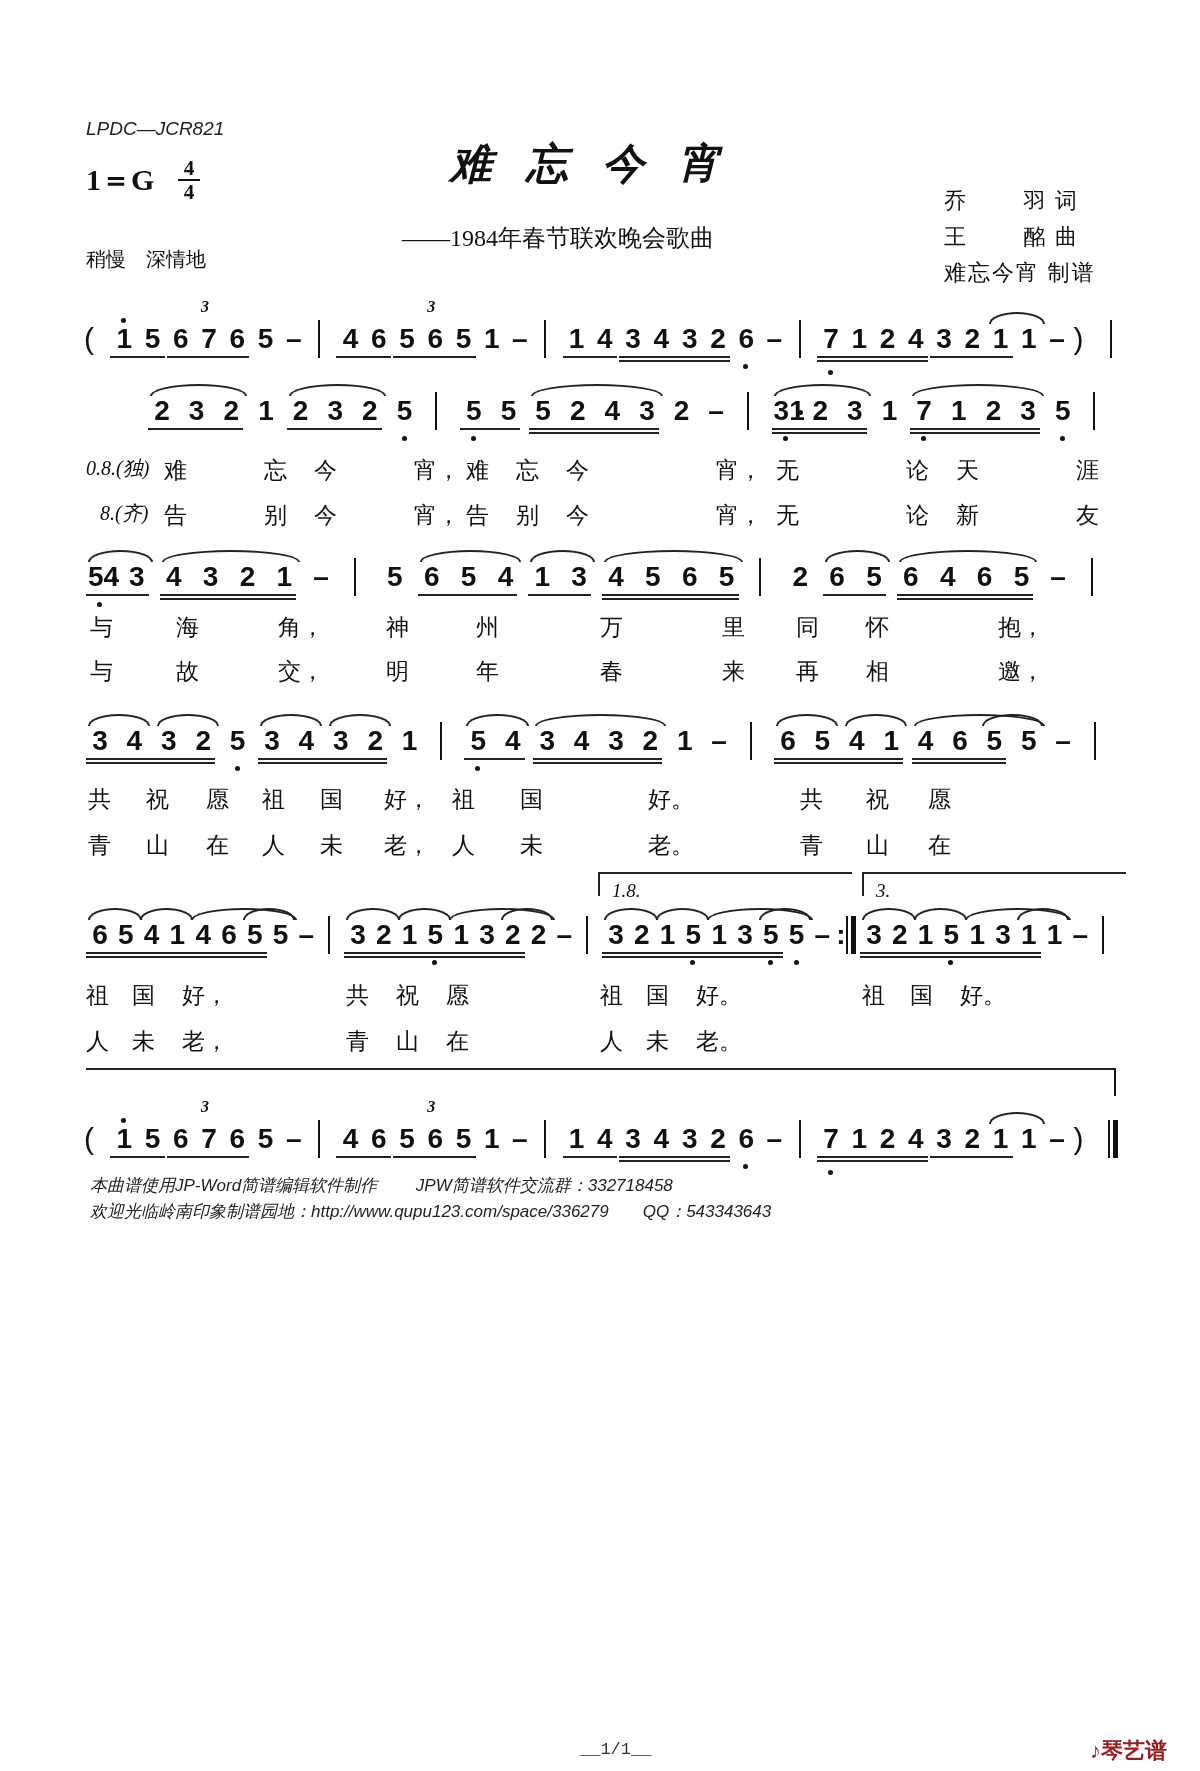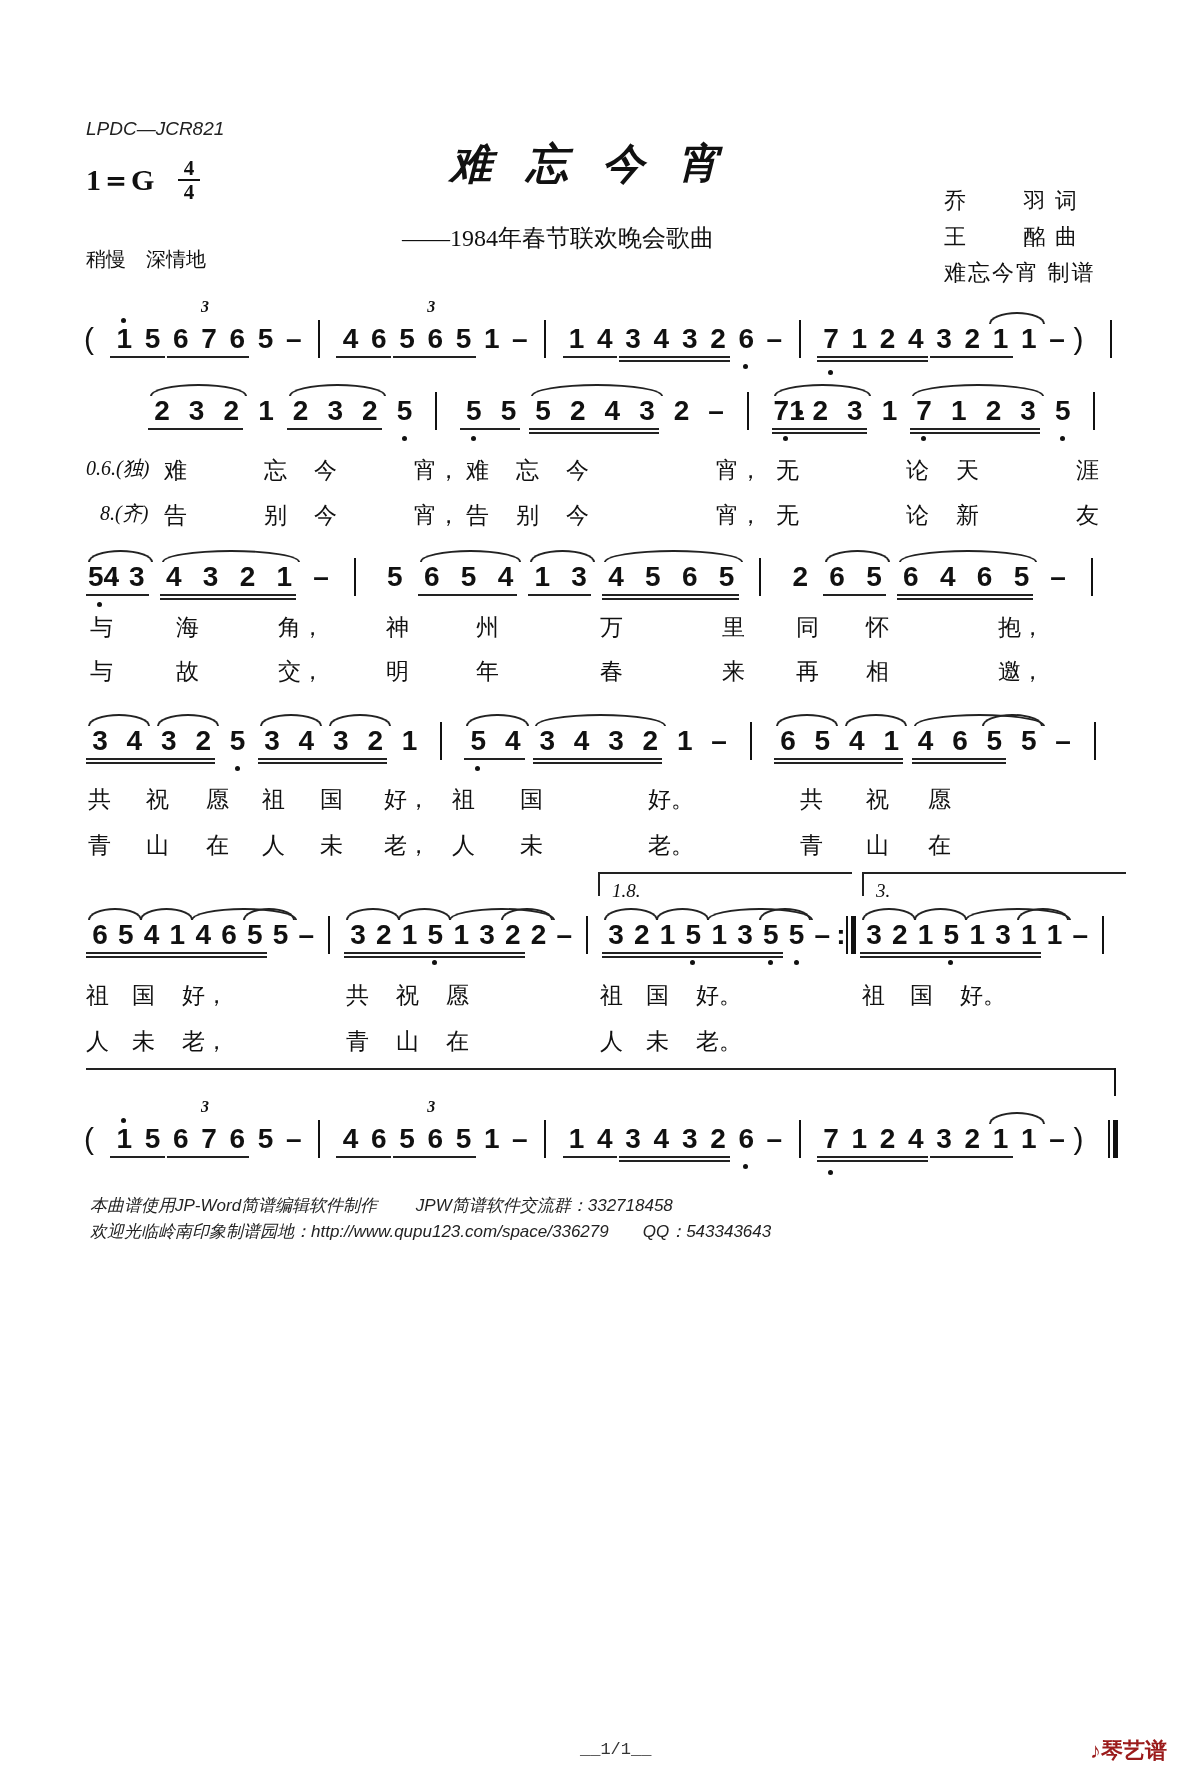--- a/index.html
+++ b/index.html
@@ -20,21 +20,21 @@
   .dot{position:absolute;width:5px;height:5px;border-radius:50%;background:#111;}
   .hdot{position:absolute;width:5px;height:5px;border-radius:50%;background:#111;}
   .slur{position:absolute;border:2px solid #222;border-bottom:none;border-radius:50% 50% 0 0 / 100% 100% 0 0;height:10px;}
   .trip{position:absolute;font-size:16px;font-weight:bold;font-style:italic;font-family:"Liberation Serif",serif;}
   .paren{position:absolute;font-size:30px;line-height:30px;}
   .lyr{position:absolute;font-size:23px;font-family:"Liberation Serif",serif;}
   .vlabel{position:absolute;font-size:20px;font-style:italic;font-family:"Liberation Serif",serif;}
   .volta{position:absolute;border-top:2px solid #222;border-left:2px solid #222;height:22px;}
   .vnum{position:absolute;font-size:19px;font-style:italic;font-family:"Liberation Serif",serif;}
   .rule{position:absolute;height:2px;background:#222;}
-  .footer{left:90px;font-size:17px;font-style:italic;color:#222;white-space:pre;margin-top:20px;}
+  .footer{left:90px;font-size:17px;font-style:italic;color:#222;white-space:pre;}
   .page{left:580px;top:1740px;font-size:17px;font-family:"Liberation Mono",monospace;color:#333;}
   .brand{left:1090px;top:1736px;font-size:22px;font-weight:bold;color:#9b1b1b;}
 </style>
 </head>
 <body>
 
 <div class="abs code">LPDC—JCR821</div>
 <div class="abs key">1＝G</div>
 <div class="frac">
   <div>4</div>
@@ -167,21 +167,21 @@
     <div class="bl" style="left: 435.143px; top: 392px; height: 38px;"></div>
     <div class="n" style="left: 461.786px; top: 396px;">5</div>
     <div class="n" style="left: 496.429px; top: 396px;">5</div>
     <div class="n" style="left: 531.071px; top: 396px;">5</div>
     <div class="n" style="left: 565.714px; top: 396px;">2</div>
     <div class="n" style="left: 600.357px; top: 396px;">4</div>
     <div class="n" style="left: 635px; top: 396px;">3</div>
     <div class="n" style="left: 669.643px; top: 396px;">2</div>
     <div class="dash" style="left: 708.286px; top: 396px;">–</div>
     <div class="bl" style="left: 746.929px; top: 392px; height: 38px;"></div>
-    <div class="n" style="left: 773.571px; top: 396px;">71</div>
+    <div class="n" style="left: 773.571px; top: 396px;">31</div>
     <div class="hdot" style="left: 797.571px; top: 410px;"></div>
     <div class="n" style="left: 808.214px; top: 396px;">2</div>
     <div class="n" style="left: 842.857px; top: 396px;">3</div>
     <div class="n" style="left: 877.5px; top: 396px;">1</div>
     <div class="n" style="left: 912.143px; top: 396px;">7</div>
     <div class="n" style="left: 946.786px; top: 396px;">1</div>
     <div class="n" style="left: 981.429px; top: 396px;">2</div>
     <div class="n" style="left: 1016.07px; top: 396px;">3</div>
     <div class="n" style="left: 1050.71px; top: 396px;">5</div>
     <div class="bl" style="left: 1093.36px; top: 392px; height: 38px;"></div>
@@ -197,21 +197,21 @@
     <div class="slur" style="left: 531.071px; top: 384px; width: 127.929px;"></div>
     <div class="ul" style="left: 771.571px; top: 428px; width: 95.2857px;"></div>
     <div class="ul" style="left: 771.571px; top: 432px; width: 95.2857px;"></div>
     <div class="slur" style="left: 773.571px; top: 384px; width: 93.2857px;"></div>
     <div class="dot" style="left: 782.571px; top: 436px;"></div>
     <div class="ul" style="left: 910.143px; top: 428px; width: 129.929px;"></div>
     <div class="ul" style="left: 910.143px; top: 432px; width: 129.929px;"></div>
     <div class="slur" style="left: 912.143px; top: 384px; width: 127.929px;"></div>
     <div class="dot" style="left: 921.143px; top: 436px;"></div>
     <div class="dot" style="left: 1059.71px; top: 436px;"></div>
-    <div class="vlabel" style="left: 86px; top: 455px;">0.6.(独)</div>
+    <div class="vlabel" style="left: 86px; top: 455px;">0.8.(独)</div>
     <div class="vlabel" style="left: 100px; top: 500px;">8.(齐)</div>
     <div class="lyr" style="left: 164px; top: 455px;">难</div>
     <div class="lyr" style="left: 264px; top: 455px;">忘</div>
     <div class="lyr" style="left: 314px; top: 455px;">今</div>
     <div class="lyr" style="left: 414px; top: 455px;">宵，</div>
     <div class="lyr" style="left: 466px; top: 455px;">难</div>
     <div class="lyr" style="left: 516px; top: 455px;">忘</div>
     <div class="lyr" style="left: 566px; top: 455px;">今</div>
     <div class="lyr" style="left: 716px; top: 455px;">宵，</div>
     <div class="lyr" style="left: 776px; top: 455px;">无</div>

